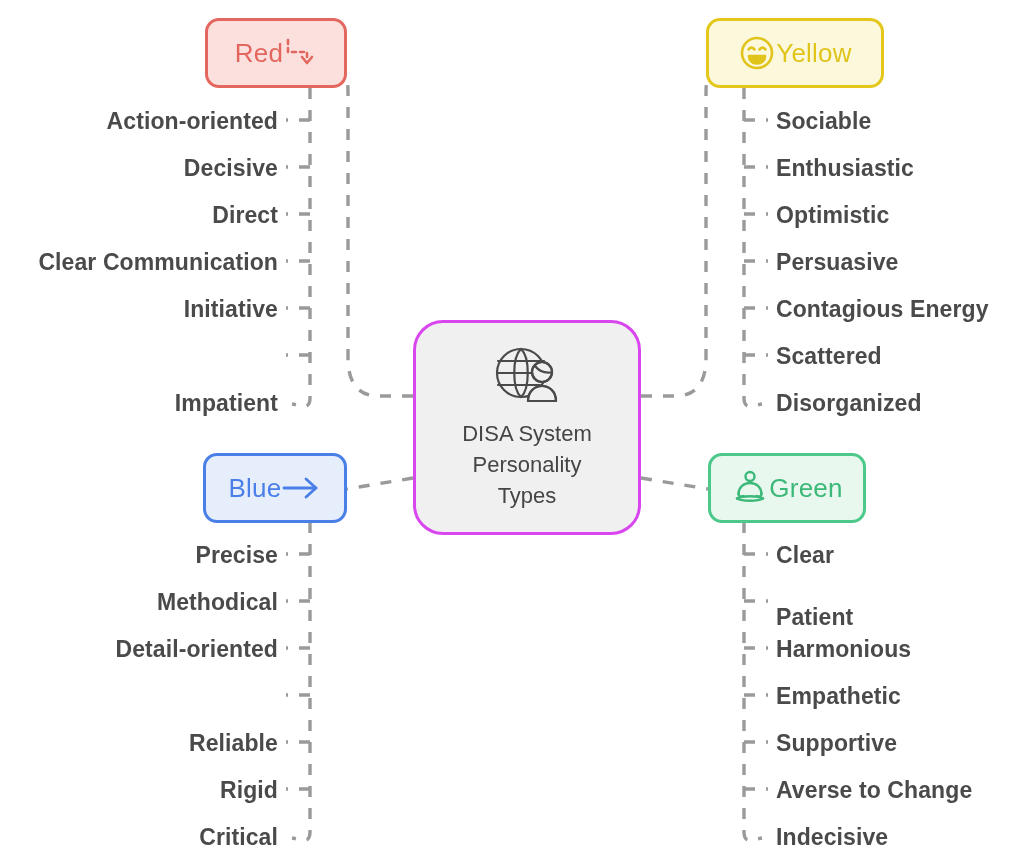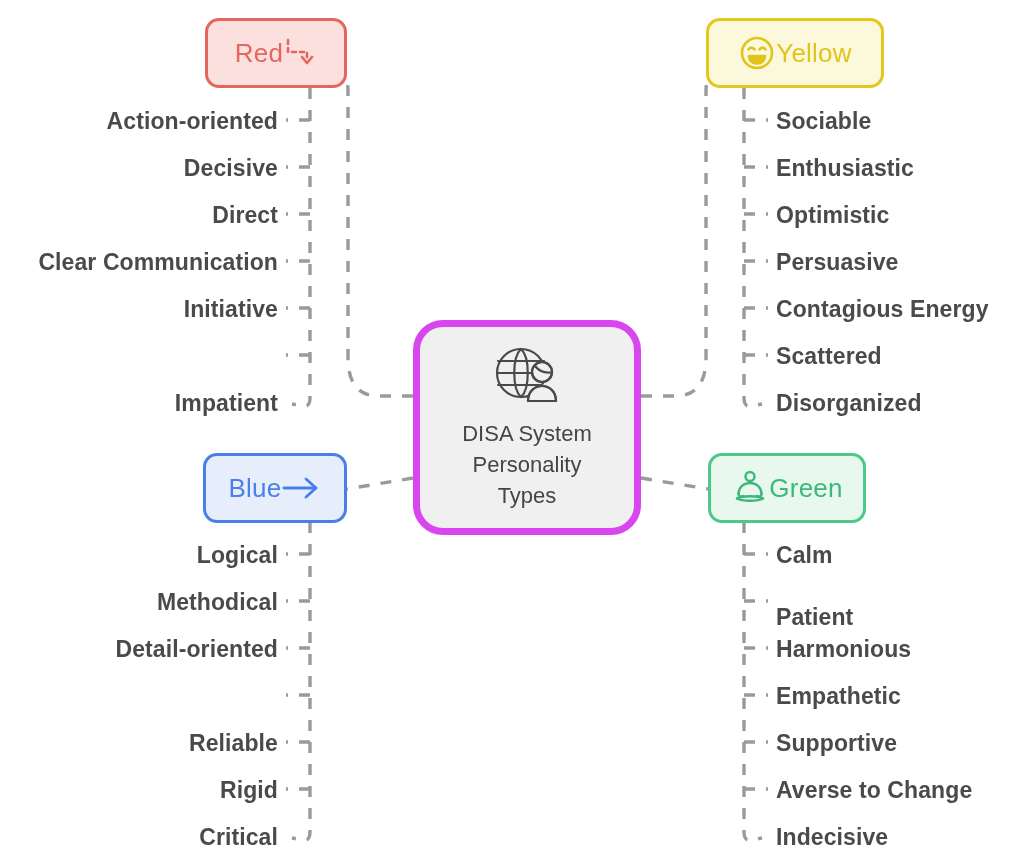--- a/index.html
+++ b/index.html
@@ -76,21 +76,21 @@
   }
   #node-green .cat-label { color: #3cb878; }
 
   
   #center-node {
     position: absolute;
     left: 413px; top: 320px;
     width: 228px; height: 215px;
     box-sizing: border-box;
     background: #f0f0f0;
-    border: 7px solid #d946ef;
+    border: 3px solid #d946ef;
     border-radius: 30px;
     display: flex;
     flex-direction: column;
     align-items: center;
     justify-content: center;
     z-index: 3;
   }
   #center-title {
     margin-top: 12px;
     text-align: center;
@@ -234,36 +234,36 @@
 Types</div>
   </div>
 
   <div class="leaf right-side" style="left:0px; width:278px; top:110px;">Action-oriented</div>
   <div class="leaf right-side" style="left:0px; width:278px; top:157px;">Decisive</div>
   <div class="leaf right-side" style="left:0px; width:278px; top:204px;">Direct</div>
   <div class="leaf right-side" style="left:0px; width:278px; top:251px;">Clear Communication</div>
   <div class="leaf right-side" style="left:0px; width:278px; top:298px;">Initiative</div>
   <div class="leaf right-side" style="left:0px; width:278px; top:392px;">Impatient</div>
 
-  <div class="leaf right-side" style="left:0px; width:278px; top:544px;">Logical</div>
+  <div class="leaf right-side" style="left:0px; width:278px; top:544px;">Precise</div>
   <div class="leaf right-side" style="left:0px; width:278px; top:591px;">Methodical</div>
   <div class="leaf right-side" style="left:0px; width:278px; top:638px;">Detail-oriented</div>
   <div class="leaf right-side" style="left:0px; width:278px; top:732px;">Reliable</div>
   <div class="leaf right-side" style="left:0px; width:278px; top:779px;">Rigid</div>
   <div class="leaf right-side" style="left:0px; width:278px; top:826px;">Critical</div>
 
   <div class="leaf left-side" style="left:776px; top:110px;">Sociable</div>
   <div class="leaf left-side" style="left:776px; top:157px;">Enthusiastic</div>
   <div class="leaf left-side" style="left:776px; top:204px;">Optimistic</div>
   <div class="leaf left-side" style="left:776px; top:251px;">Persuasive</div>
   <div class="leaf left-side" style="left:776px; top:298px;">Contagious Energy</div>
   <div class="leaf left-side" style="left:776px; top:345px;">Scattered</div>
   <div class="leaf left-side" style="left:776px; top:392px;">Disorganized</div>
 
-  <div class="leaf left-side" style="left:776px; top:544px;">Calm</div>
+  <div class="leaf left-side" style="left:776px; top:544px;">Clear</div>
   <div class="leaf left-side" style="left:776px; top:591px;margin-top:15px;">Patient</div>
   <div class="leaf left-side" style="left:776px; top:638px;">Harmonious</div>
   <div class="leaf left-side" style="left:776px; top:685px;">Empathetic</div>
   <div class="leaf left-side" style="left:776px; top:732px;">Supportive</div>
   <div class="leaf left-side" style="left:776px; top:779px;">Averse to Change</div>
   <div class="leaf left-side" style="left:776px; top:826px;">Indecisive</div>
 
 </div>
 
 </body></html>

